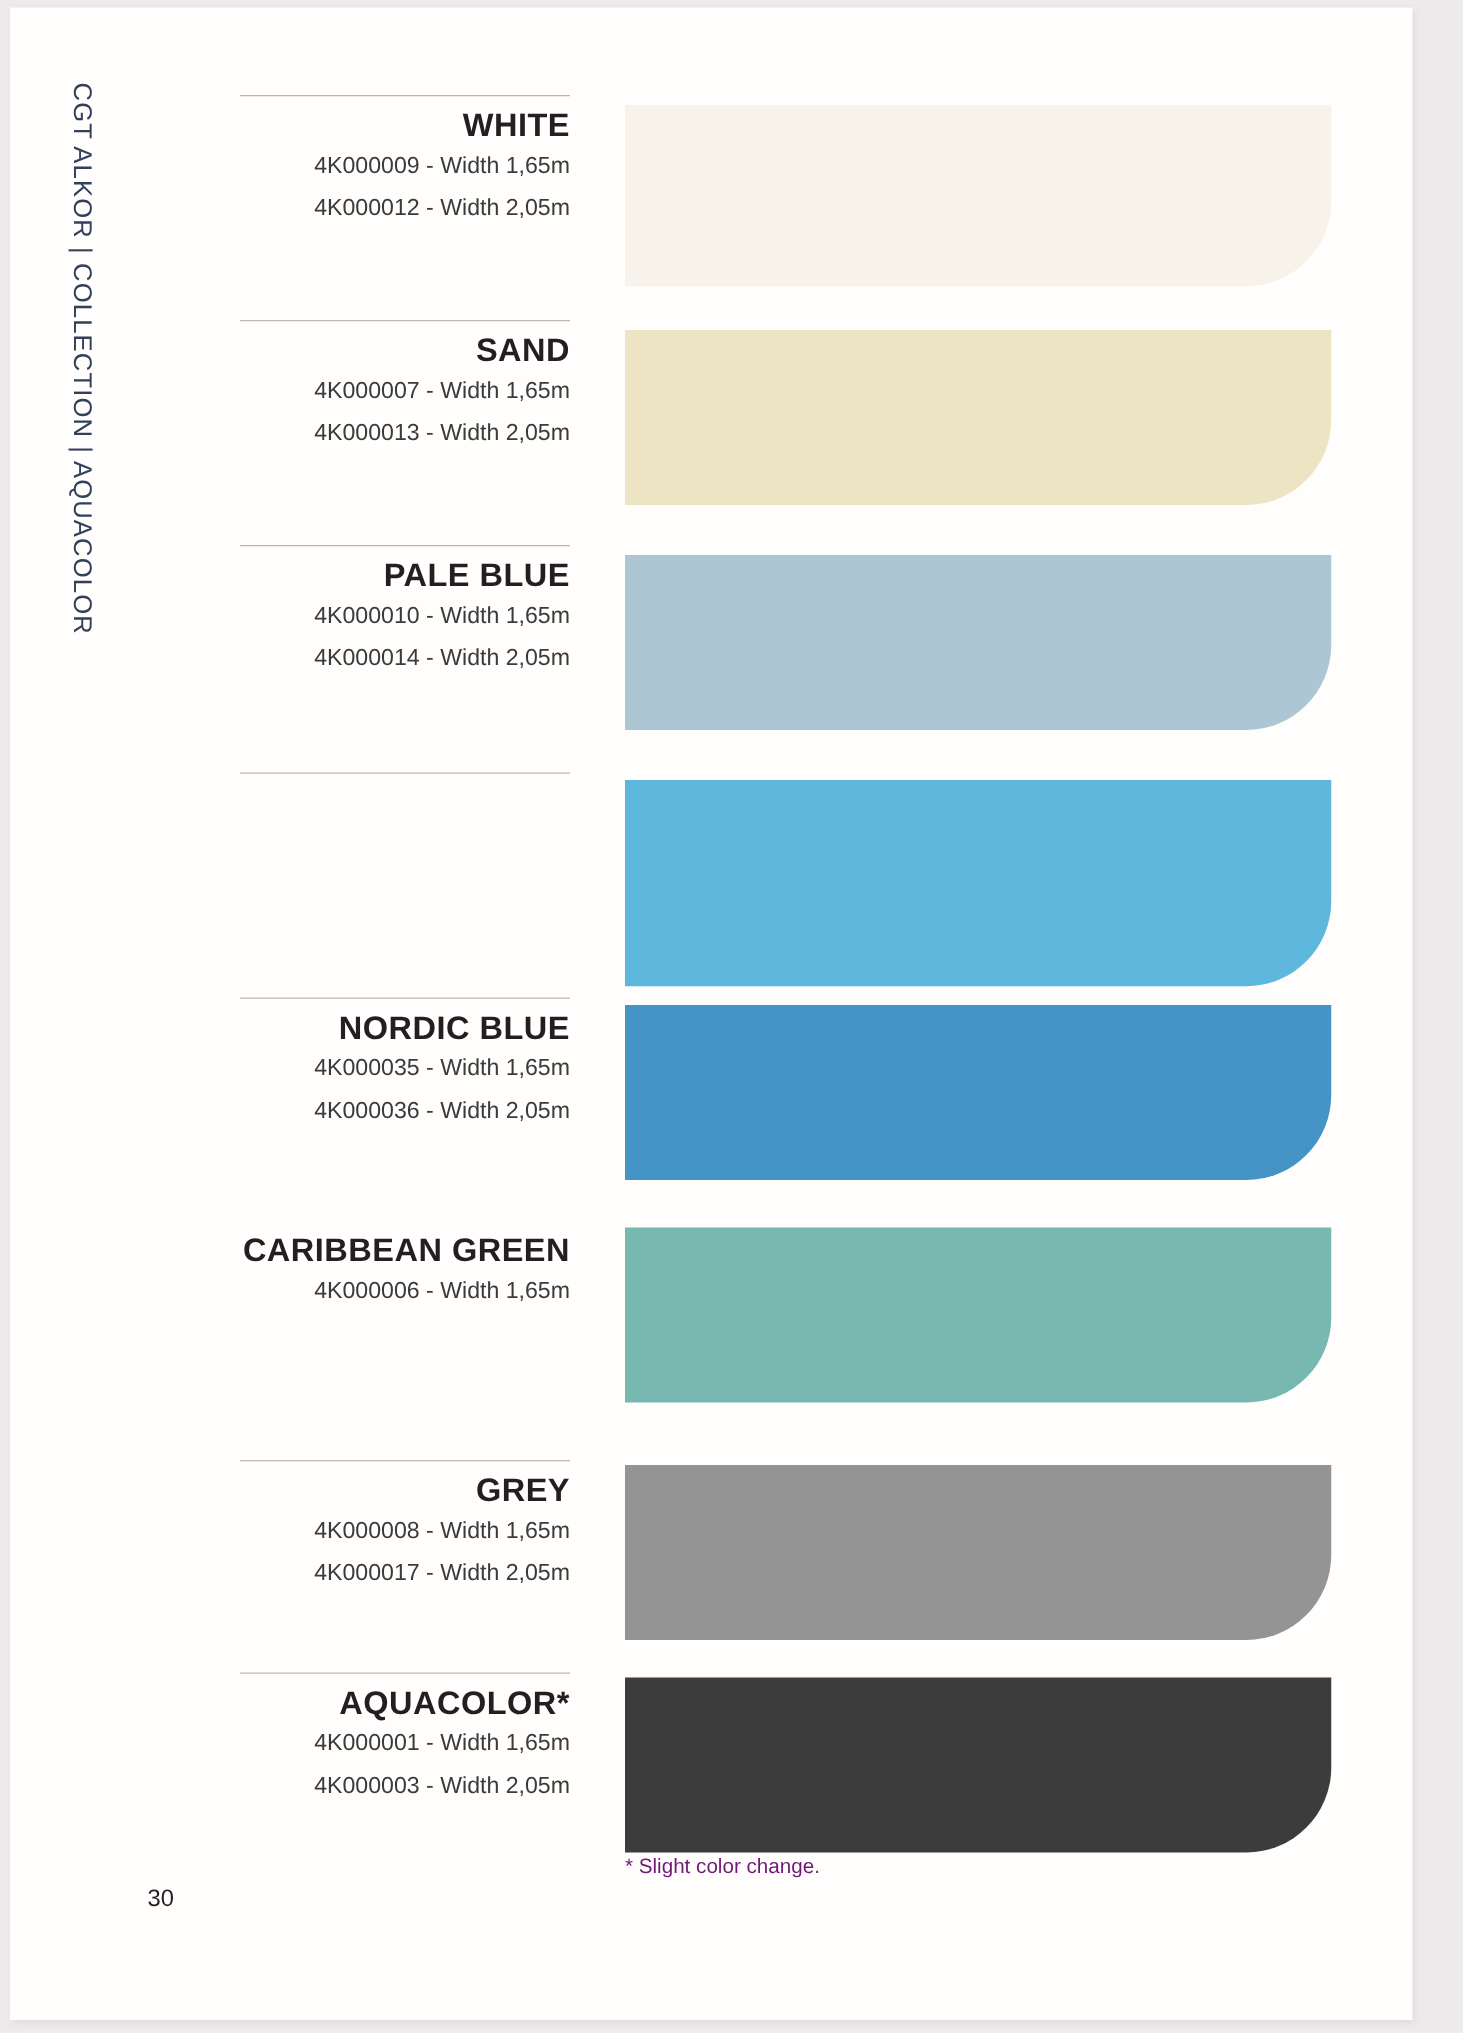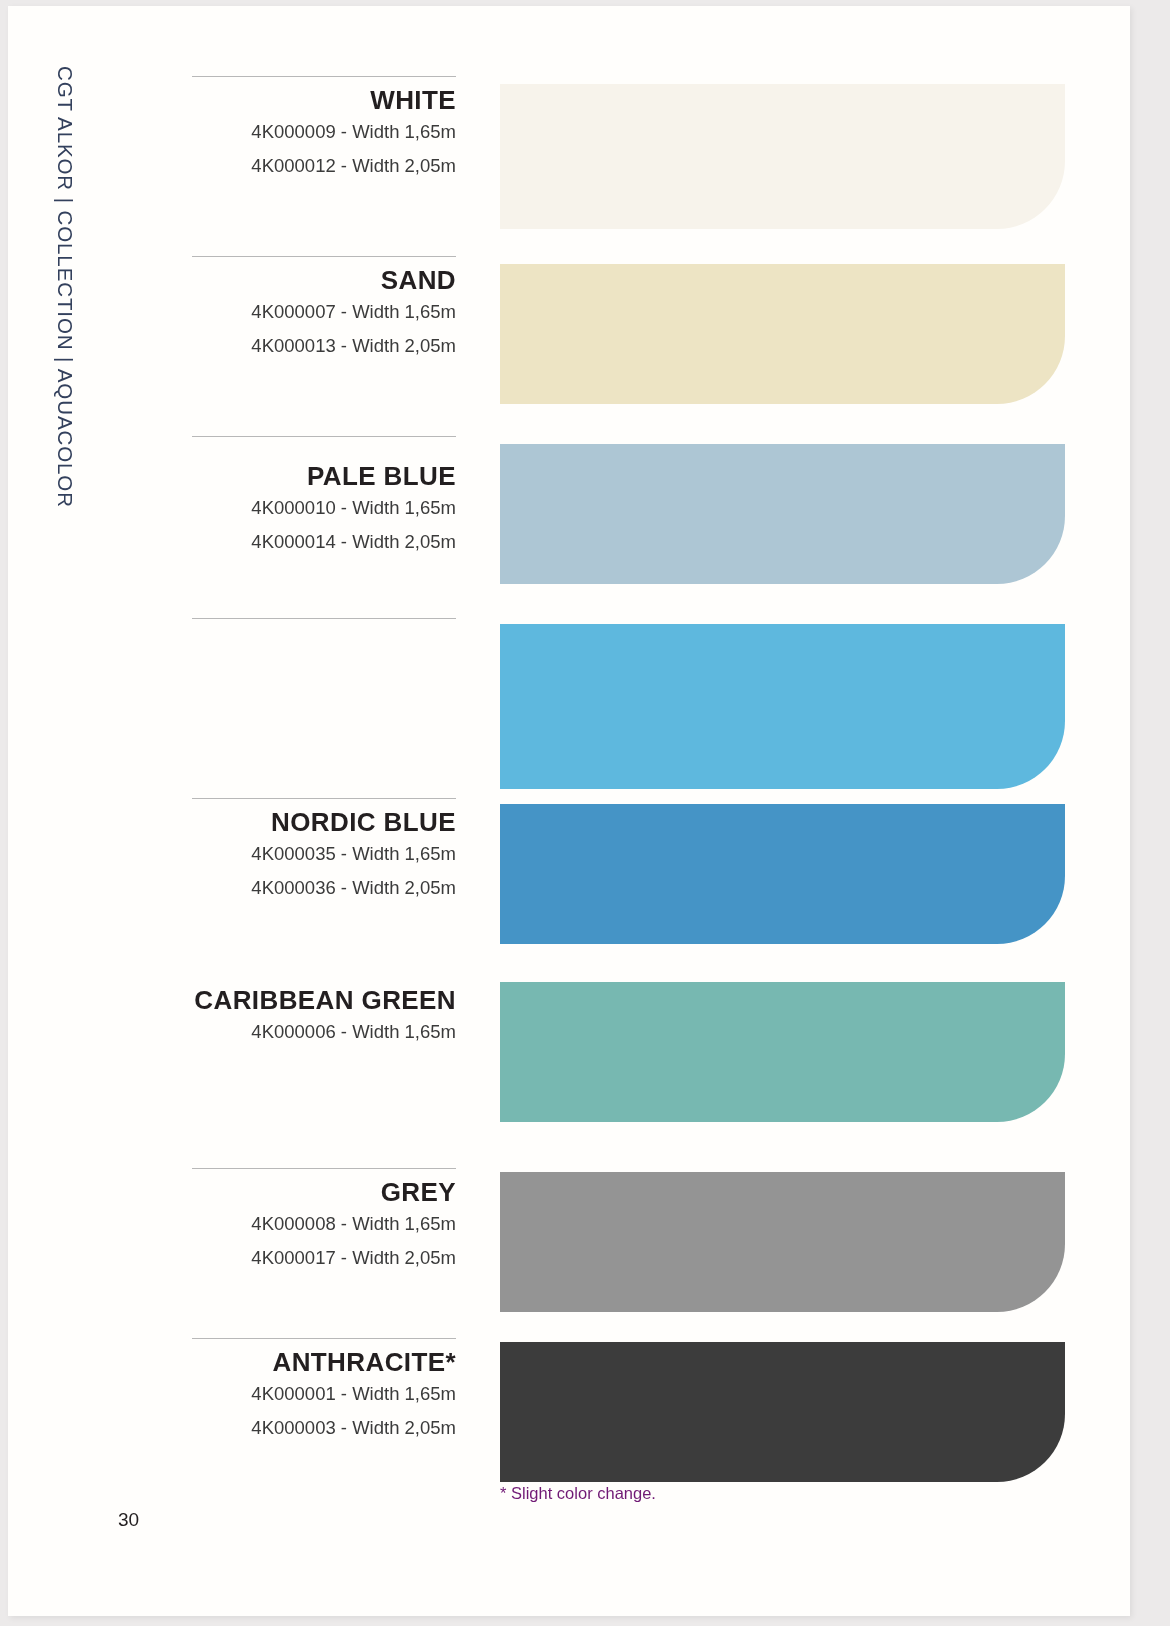--- a/index.html
+++ b/index.html
@@ -149,21 +149,21 @@
           <div class="rule"></div>
           <div class="textblock" style="top: 10px;">
             <div class="cname">SAND</div>
             <div class="code">4K000007 - Width 1,65m</div>
             <div class="code">4K000013 - Width 2,05m</div>
           </div>
           <div class="swatch" style="top: 8px; height: 140px; background: rgb(237, 228, 196);"></div>
         </div>
         <div class="row" style="top: 430px; height: 180px;">
           <div class="rule"></div>
-          <div class="textblock" style="top: 10px; margin-top: 16px;">
+          <div class="textblock" style="top: 10px;">
             <div class="cname">PALE BLUE</div>
             <div class="code">4K000010 - Width 1,65m</div>
             <div class="code">4K000014 - Width 2,05m</div>
           </div>
           <div class="swatch" style="top: 8px; height: 140px; background: rgb(173, 198, 212);"></div>
         </div>
         <div class="row" style="top: 612px; height: 205px;">
           <div class="rule"></div>
           <div class="swatch" style="top: 6px; height: 165px; background: rgb(94, 184, 222);"></div>
         </div>
@@ -188,21 +188,21 @@
           <div class="textblock" style="top: 10px;">
             <div class="cname">GREY</div>
             <div class="code">4K000008 - Width 1,65m</div>
             <div class="code">4K000017 - Width 2,05m</div>
           </div>
           <div class="swatch" style="top: 4px; height: 140px; background: rgb(148, 148, 148);"></div>
         </div>
         <div class="row" style="top: 1332px; height: 180px;">
           <div class="rule"></div>
           <div class="textblock" style="top: 10px;">
-            <div class="cname">ANTHRACITE*</div>
+            <div class="cname">AQUACOLOR*</div>
             <div class="code">4K000001 - Width 1,65m</div>
             <div class="code">4K000003 - Width 2,05m</div>
           </div>
           <div class="swatch" style="top: 4px; height: 140px; background: rgb(60, 60, 60);"></div>
         </div>
       </div>
 
     <div id="footnote">* Slight color change.</div>
     <div id="folio">30</div>
 

